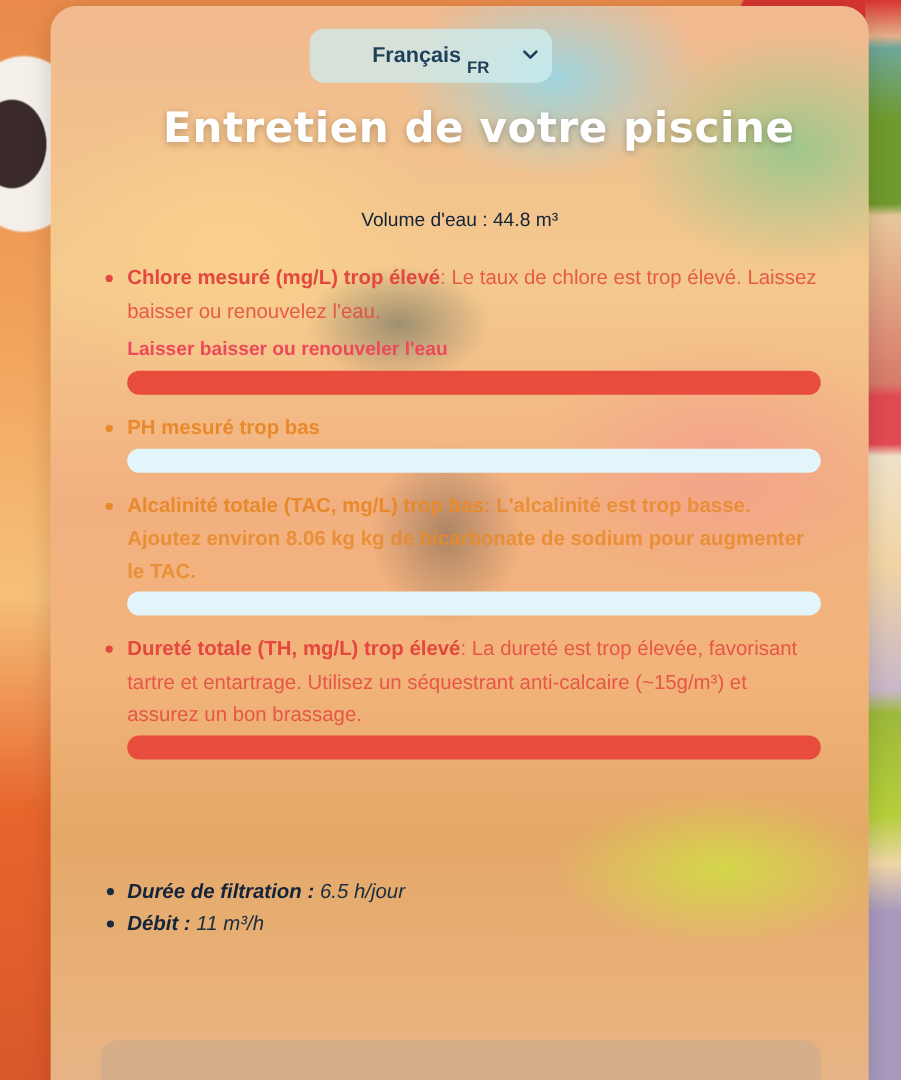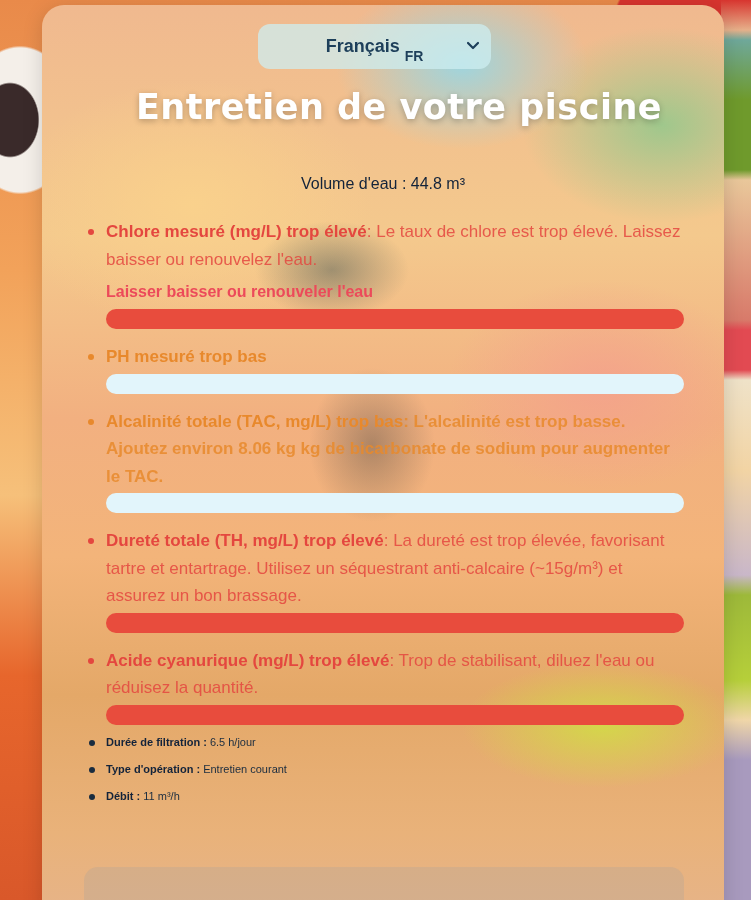--- a/index.html
+++ b/index.html
@@ -26,21 +26,21 @@
       radial-gradient(ellipse 90px 110px at 330px 440px, rgba(90,80,70,0.45), transparent 70%),
       radial-gradient(ellipse 180px 120px at 420px 60px, rgba(150,215,230,0.9), transparent 70%),
       radial-gradient(ellipse 200px 140px at 620px 120px, rgba(150,200,140,0.9), transparent 70%),
       radial-gradient(ellipse 200px 90px at 560px 720px, rgba(210,220,70,0.9), transparent 70%),
       radial-gradient(ellipse 260px 180px at 150px 200px, rgba(250,210,140,0.9), transparent 70%),
       radial-gradient(ellipse 220px 150px at 560px 380px, rgba(244,160,140,0.85), transparent 70%),
       linear-gradient(180deg, #f0b98f 0%, #f4c98d 25%, #f2b080 45%, #f3b47a 60%, #e4a868 75%, #e9b27a 90%, #e6b48a 100%);
     box-shadow: 0 4px 20px rgba(0,0,0,0.15);
   }
   .lang-select {
-    position: absolute; left: 216px; top: 19px; width: 233px; height: 45px;
+    position: absolute; left: 216px; top: 19px; width: 202px; height: 45px;
     border-radius: 12px;
     background: rgba(205, 238, 240, 0.75);
     display: flex; align-items: center; justify-content: center;
     color: #1d3f5a; font-weight: bold; font-size: 18px;
     cursor: pointer;
   }
   .lang-select .lang-code { font-size: 14px; margin-left: 5px; margin-top: 18px; }
   .lang-select .chevron {
     position: absolute; right: 10px; top: 13px; width: 16px; height: 16px;
   }
@@ -66,21 +66,21 @@
   .alert .lbl { font-weight: bold; }
   .alert.warn .row { color: #e8892c; }
   .alert.danger .row { color: #e4473f; }
   .alert.danger .desc { color: rgba(228,71,63,0.85); }
   .alert.warn .desc { color: rgba(232,137,44,0.85); font-weight: bold; }
   .action { font-weight: bold; color: #ec4a5a; font-size: 16px; margin-top: 8px; line-height: 22px; }
   .bar { height: 20px; border-radius: 10px; width: 578px; }
   .bar.light { background: #e2f5fb; }
   .bar.red { background: #e84c3d; }
   .info { position: absolute; left: 64px; top: 724px; list-style: none; }
-  .info li { position: relative; font-size: 11px; line-height: 27px; color: #1a2c3f; }
+  .info li { position: relative; font-size: 17px; line-height: 27px; color: #1a2c3f; font-style: italic; }
   .info li::before {
     content: ""; position: absolute; left: -17px; top: 11px;
     width: 6px; height: 6px; border-radius: 50%; background: #1a2c3f;
   }
   .info .k { font-weight: bold; color: #13233a; }
   .bottom-panel {
     position: absolute; left: 42px; top: 862px; width: 600px; height: 80px;
     border-radius: 14px; background: rgba(160,160,160,0.25);
   }
 </style>
@@ -129,34 +129,25 @@
       <div class="bar light" style="margin-top:3px;"></div>
     </li>
 
     <li class="alert danger" style="margin-bottom:14px;">
       <div class="row">
         <span class="lbl">Dureté totale (TH, mg/L) trop élevé</span><span class="desc">: La dureté est trop élevée, favorisant tartre et entartrage. Utilisez un séquestrant anti-calcaire (~15g/m³) et assurez un bon brassage.</span>
       </div>
       <div class="bar red" style="margin-top:3px;"></div>
     </li>
 
-    <li class="alert danger">
-      <div class="row">
-        <span class="lbl">Acide cyanurique (mg/L) trop élevé</span><span class="desc">: Trop de stabilisant, diluez l'eau ou réduisez la quantité.</span>
-      </div>
-      <div class="bar red" style="margin-top:3px;"></div>
-    </li>
   </ul>
 
   <ul class="info">
     <li>
       <span class="k">Durée de filtration :</span><span> 6.5 h/jour</span>
-    </li>
-    <li>
-      <span class="k">Type d'opération :</span><span> Entretien courant</span>
     </li>
     <li>
       <span class="k">Débit :</span><span> 11 m³/h</span>
     </li>
   </ul>
 
   <div class="bottom-panel"></div>
 </div>
 
 </body></html>

